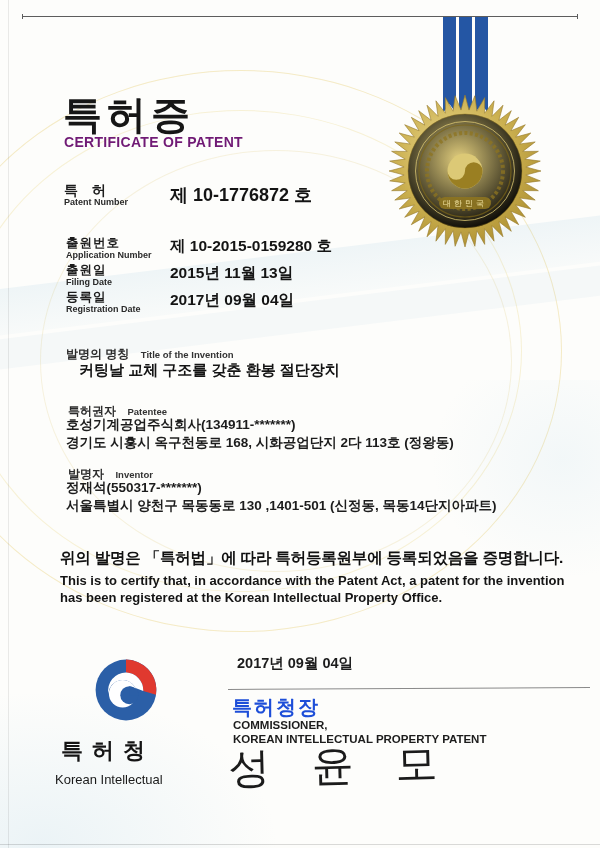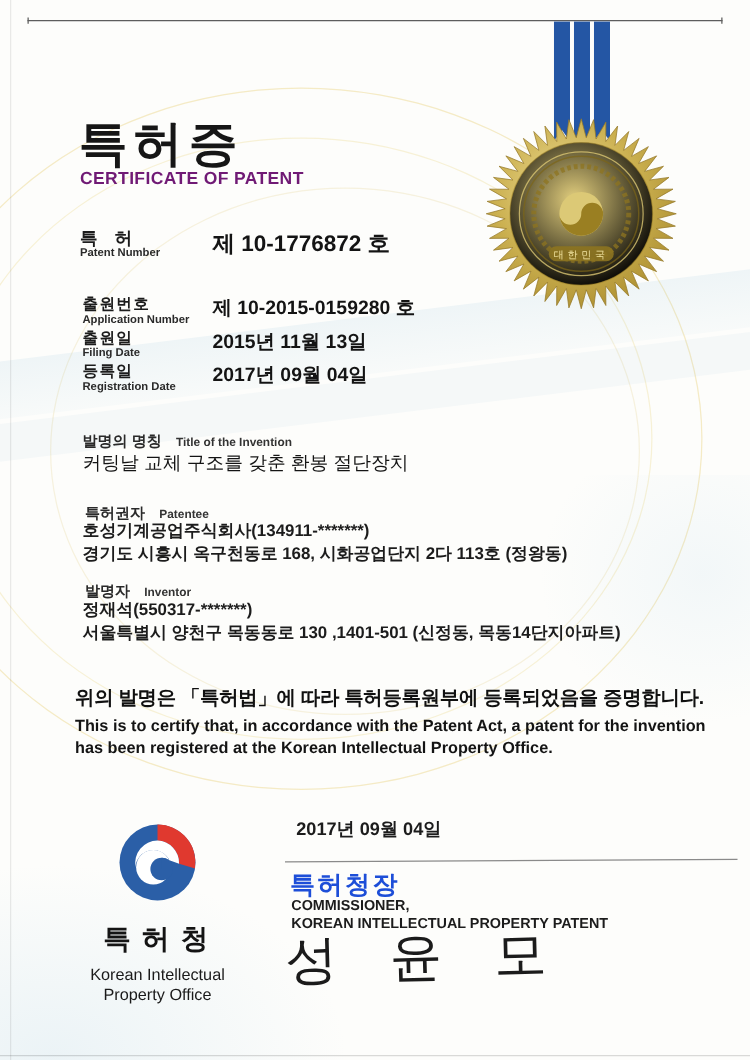--- a/index.html
+++ b/index.html
@@ -41,39 +41,39 @@
   .pn-value{position:absolute;left:170px;top:183px;font-size:18px;}
   .f-label{position:absolute;left:66px;}
   .f-value{position:absolute;left:170px;font-size:15.5px;}
   .r1l{top:237px;} .r1v{top:236px;}
   .r2l{top:264px;} .r2v{top:263px;}
   .r3l{top:291px;} .r3v{top:290px;}
   
   .inv-label{position:absolute;left:66px;top:344px;}
   .inline-ko{font-size:12px;font-weight:700;color:#2a2a2a;text-align:right;}
   .inline-en{font-size:9.5px;font-weight:700;color:#333;margin-left:7px;margin-top:16px;}
-  .inv-title{position:absolute;left:66px;top:361px;font-size:15px;font-weight:400;color:#141414;}
+  .inv-title{position:absolute;left:79px;top:361px;font-size:15px;font-weight:700;color:#141414;}
   .pt-label{position:absolute;left:68px;top:401px;}
   .pt-name{position:absolute;left:66px;top:416px;font-size:13.5px;font-weight:700;}
   .pt-addr{position:absolute;left:66px;top:434px;font-size:13.5px;font-weight:700;}
   .iv-label{position:absolute;left:68px;top:464px;}
   .iv-name{position:absolute;left:66px;top:479px;font-size:13.5px;font-weight:700;}
   .iv-addr{position:absolute;left:66px;top:497px;font-size:13.5px;font-weight:700;}
   
   .stmt-ko{position:absolute;left:60px;top:548px;width:510px;font-size:15.5px;font-weight:700;letter-spacing:-.2px;white-space:nowrap;color:#101010;}
   .stmt-en{position:absolute;left:60px;top:572px;width:505px;font-size:13px;font-weight:700;line-height:17px;color:#141414;}
   
   .iss-date{position:absolute;left:237px;top:654px;font-size:14.5px;font-weight:600;}
   .mid-rule{position:absolute;left:228px;top:688px;width:362px;height:1px;background:#8a8a8a;transform:rotate(-.3deg);}
   .comm-ko{position:absolute;left:232px;top:694px;font-size:20px;font-weight:700;letter-spacing:2px;color:#1d4ed8;}
   .comm-en1{position:absolute;left:233px;top:719px;font-size:11.5px;font-weight:700;}
   .comm-en2{position:absolute;left:233px;top:733px;font-size:11.5px;font-weight:700;}
   .signature{position:absolute;left:228px;top:738px;font-size:42px;font-weight:400;color:#1b1b1b;white-space:pre;word-spacing:26px;transform:rotate(-1.5deg);letter-spacing:2px;}
   
-  .logo-wrap{position:absolute;left:55px;top:652px;width:142px;text-align:center;}
+  .logo-wrap{position:absolute;left:55px;top:652px;width:142px;}
   .logo-svg{width:76px;height:76px;display:block;margin:0 auto;}
   .logo-ko{font-size:22px;font-weight:700;letter-spacing:9px;margin-top:8px;margin-left:6px;color:#141414;}
   .logo-en{font-size:13px;font-weight:400;line-height:16px;margin-top:6px;color:#1a1a1a;}
 </style>
 </head>
 <body>
 
 <div class="page">
 
   <div class="deco arc1"></div>
@@ -180,17 +180,16 @@
       <circle cx="40" cy="40" r="32" fill="#2b5fa7"></circle>
       <path d="M40 8 A32 32 0 0 1 71.6 45 L58.2 41 A19 19 0 0 0 40 21.5 Z" fill="#e0392f"></path>
       <path d="M40 21.5 A19 19 0 0 0 21.5 44 A15 15 0 0 1 50 38 L58.2 41 A19 19 0 0 0 40 21.5 Z" fill="#ffffff"></path>
       <circle cx="36.5" cy="44" r="14.5" fill="#ffffff"></circle>
       <circle cx="43.5" cy="45.5" r="9.5" fill="#2b5fa7"></circle>
       <path d="M43.5 36 a9.5 9.5 0 0 1 9.5 9.5 l-9.5 0 Z" fill="#2b5fa7"></path>
     </svg>
     <div class="logo-ko">특허청</div>
     <div class="logo-en">
       <div>Korean Intellectual</div>
-      <div>Property Office</div>
     </div>
   </div>
 
 </div>
 
 </body></html>

